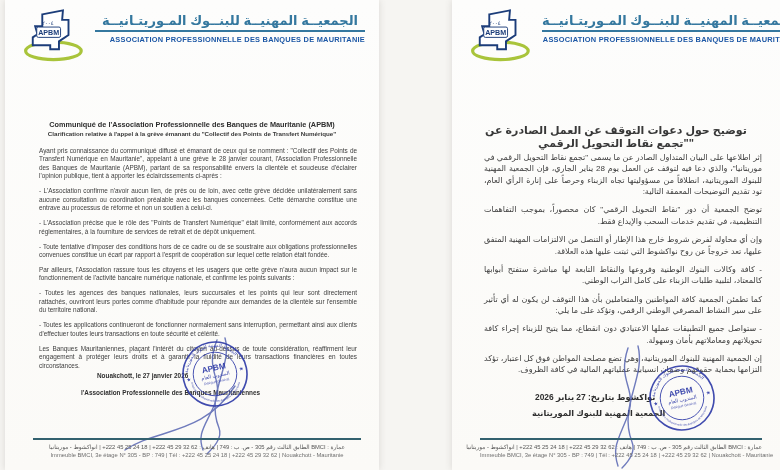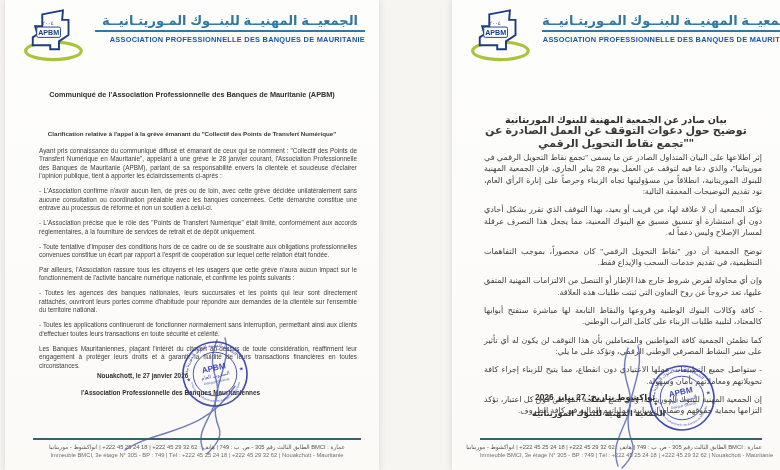--- a/index.html
+++ b/index.html
@@ -14,21 +14,21 @@
   .hdr{position:absolute;top:8px;left:18px;right:14px;height:52px;display:flex;align-items:flex-start;}
   .logo{width:64px;height:54px;flex:0 0 64px;position:relative;}
   .hdr-right{flex:1;margin-left:8px;padding-top:6px;}
   .assoc-ar{display:block;text-align:center;font-size:13px;font-weight:bold;color:#35789f;
     line-height:1.1;white-space:nowrap;border-bottom:2px solid #35789f;padding-bottom:2px;}
   .assoc-fr{display:block;text-align:right;font-size:7.4px;font-weight:bold;color:#1c57a5;
     letter-spacing:.25px;margin-top:3px;white-space:nowrap;}
 
   
   .doc-title{position:absolute;left:28px;right:28px;text-align:center;font-weight:bold;color:#2e2e2e;}
-  .page-left .doc-title{top:90px;font-size:7.3px;}
+  .page-left .doc-title{top:120px;font-size:7.3px;}
   .page-right .doc-title{top:114px;font-size:9.6px;}
   .doc-subtitle{position:absolute;left:20px;right:20px;text-align:center;font-weight:bold;color:#383838;}
   .page-left .doc-subtitle{top:130px;font-size:6.2px;}
   .page-right .doc-subtitle{top:124px;font-size:11px;}
   .content{position:absolute;color:#3d3d3d;text-align:justify;}
   .page-left .content{top:147px;left:34px;right:22px;font-size:6.4px;line-height:1.32;}
   .page-left .content p{margin:0 0 6.5px 0;}
   .page-right .content{top:152px;left:16px;right:18px;font-size:8px;line-height:1.42;direction:rtl;}
   .page-right .content p{margin:0 0 7px 16px;}
 
@@ -135,28 +135,26 @@
           <rect x="17" y="24" width="30" height="13" fill="#ffffff" stroke="#1c3d7a" stroke-width="1.2" rx="2"></rect>
           <text x="32" y="34" font-size="9" font-weight="bold" fill="#1c3d7a" text-anchor="middle">APBM</text>
         </svg>
       </div>
       <div class="hdr-right">
         <span class="assoc-ar">الجمعيــة المهنيــة للبنــوك المـوريتـانيــة</span>
         <span class="assoc-fr">ASSOCIATION PROFESSIONNELLE DES BANQUES DE MAURITANIE</span>
       </div>
     </div>
 
-    <div class="doc-title">بيان صادر عن الجمعية المهنية للبنوك الموريتانية</div>
     <div class="doc-subtitle">توضيح حول دعوات التوقف عن العمل الصادرة عن "تجمع نقاط التحويل الرقمي"</div>
 
     <div class="content">
       <p>إثر اطلاعها على البيان المتداول الصادر عن ما يسمى "تجمع نقاط التحويل الرقمي في موريتانيا"، والذي دعا فيه لتوقف عن العمل يوم 28 يناير الجاري، فإن الجمعية المهنية للبنوك الموريتانية، انطلاقاً من مسؤوليتها تجاه الزبناء وحرصاً على إنارة الرأي العام، تود تقديم التوضيحات المعمقة التالية:</p>
-      <p>تؤكد الجمعية أن لا علاقة لها، من قريب أو بعيد، بهذا التوقف الذي تقرر بشكل أحادي دون أي استشارة أو تنسيق مسبق مع البنوك المعنية، مما يجعل هذا التصرف عرقلة لمسار الإصلاح وليس دعماً له.</p>
       <p>توضح الجمعية أن دور "نقاط التحويل الرقمي" كان محصوراً، بموجب التفاهمات التنظيمية، في تقديم خدمات السحب والإيداع فقط.</p>
-      <p>وإن أي محاولة لفرض شروط خارج هذا الإطار أو التنصل من الالتزامات المهنية المتفق عليها، تعد خروجاً عن روح التعاون التي ثبتت طلبات هذه العلاقة.</p>
+      <p>وإن أي محاولة لفرض شروط خارج هذا الإطار أو التنصل من الالتزامات المهنية المتفق عليها، تعد خروجاً عن روح نواكشوط التي ثبتت عليها هذه العلاقة.</p>
       <p>- كافة وكالات البنوك الوطنية وفروعها والنقاط التابعة لها مباشرة ستفتح أبوابها كالمعتاد، لتلبية طلبات الزبناء على كامل التراب الوطني.</p>
       <p>كما تطمئن الجمعية كافة المواطنين والمتعاملين بأن هذا التوقف لن يكون له أي تأثير على سير النشاط المصرفي الوطني الرقمي، وتؤكد على ما يلي:</p>
       <p>- ستواصل جميع التطبيقات عملها الاعتيادي دون انقطاع، مما يتيح للزبناء إجراء كافة تحويلاتهم ومعاملاتهم بأمان وسهولة.</p>
       <p>إن الجمعية المهنية للبنوك الموريتانية، وهي تضع مصلحة المواطن فوق كل اعتبار، تؤكد التزامها بحماية حقوقهم وضمان انسيابية عملياتهم المالية في كافة الظروف.</p>
     </div>
 
     <div class="date-line">نواكشوط بتاريخ: 27 يناير 2026</div>
     <div class="signatory">الجمعية المهنية للبنوك الموريتانية</div>
 
     <svg class="signature" width="80" height="125" viewBox="0 0 80 125">

